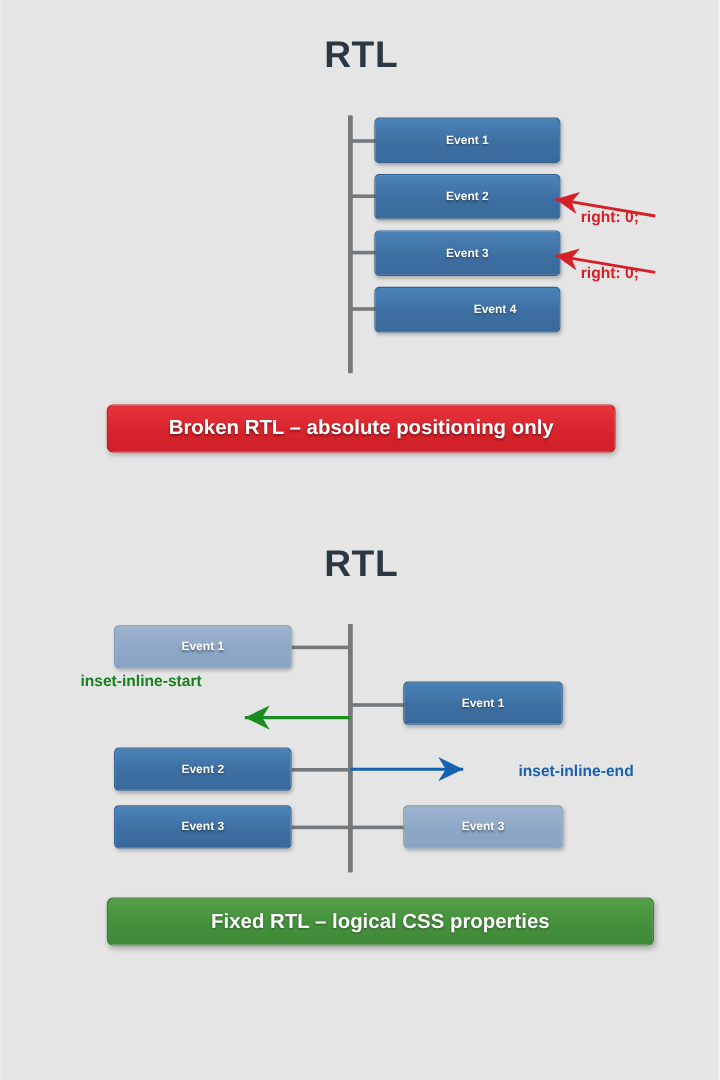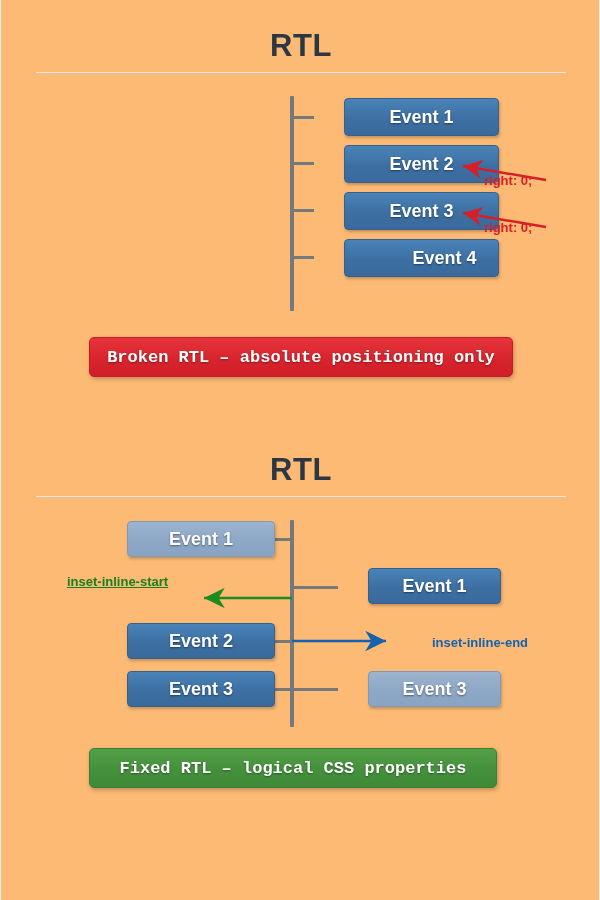--- a/index.html
+++ b/index.html
@@ -7,21 +7,21 @@
     padding: 0;
     background: #ffffff;
   }
   body {
     font-family: "Liberation Sans", sans-serif;
   }
   #page {
     position: relative;
     width: 600px;
     height: 900px;
-    background: #fdba74;
+    background: #e5e5e5;
     overflow: hidden;
     box-sizing: border-box;
     border-left: 1px solid #ededf0;
     border-right: 1px solid #f4f4f6;
   }
 
   
   .section-title {
     position: absolute;
     left: 0;
@@ -55,27 +55,26 @@
   }
 
   
   .evt {
     position: absolute;
     display: flex;
     align-items: center;
     justify-content: center;
     border-radius: 4px;
     color: #ffffff;
-    font-size: 18px;
+    font-size: 10px;
     font-weight: bold;
     text-shadow: 0 1px 2px rgba(0,0,0,0.45);
     box-shadow: 1px 2px 3px rgba(0,0,0,0.22);
     box-sizing: border-box;
     font-family: "Liberation Sans", sans-serif;
-    margin-left: 32px;
   }
   .evt.dark {
     background: linear-gradient(to bottom, #4a83b8 0%, #3d6fa2 55%, #3a6a9c 100%);
     border: 1px solid #35618f;
   }
   .evt.light {
     background: linear-gradient(to bottom, #9db4d0 0%, #8da7c6 55%, #89a3c2 100%);
     border: 1px solid #8099b6;
   }
 
@@ -85,21 +84,21 @@
     display: flex;
     align-items: center;
     justify-content: center;
     border-radius: 5px;
     color: #ffffff;
     font-size: 17px;
     font-weight: bold;
     text-shadow: 0 1px 2px rgba(0,0,0,0.4);
     box-shadow: 1px 2px 4px rgba(0,0,0,0.25);
     box-sizing: border-box;
-    font-family: Liberation Mono, monospace;
+    font-family: Liberation Sans, sans-serif;
   }
   .banner.red {
     background: linear-gradient(to bottom, #e6343c 0%, #d8242d 55%, #cf1f28 100%);
     border: 1px solid #c41d26;
   }
   .banner.green {
     background: linear-gradient(to bottom, #559f48 0%, #44903c 55%, #3f8a38 100%);
     border: 1px solid #3a8034;
   }
 
@@ -181,24 +180,24 @@
     <span>Event 3</span>
   </div>
 
   <div class="evt dark" style="left:335px; top:568px; width:133px; height:36px;">
     <span>Event 1</span>
   </div>
   <div class="evt light" style="left:335px; top:671px; width:133px; height:36px;">
     <span>Event 3</span>
   </div>
 
-  <div class="anno green-txt" style="left:66px; top:574px;text-decoration:underline;">inset-inline-start</div>
+  <div class="anno green-txt" style="left:66px; top:560px;">inset-inline-start</div>
   <div class="anno blue-txt" style="left:394px; top:635px;margin-left:37px;">inset-inline-end</div>
 
-  <div class="banner green" style="left:88px; top:748px; width:408px; height:40px;">
+  <div class="banner green" style="left:88px; top:748px; width:456px; height:40px;">
     <span>Fixed RTL – logical CSS properties</span>
   </div>
 
   <svg class="overlay" viewBox="0 0 600 900">
     <defs>
       <marker id="arrow-red" markerWidth="9" markerHeight="9" refX="8" refY="4.5" orient="auto" markerUnits="strokeWidth">
         <path d="M8,4.5 L0,0.6 L2.4,4.5 L0,8.4 Z" fill="#d61f26"></path>
       </marker>
       <marker id="arrow-green" markerWidth="9" markerHeight="9" refX="8" refY="4.5" orient="auto" markerUnits="strokeWidth">
         <path d="M8,4.5 L0,0.6 L2.4,4.5 L0,8.4 Z" fill="#1d8c20"></path>

